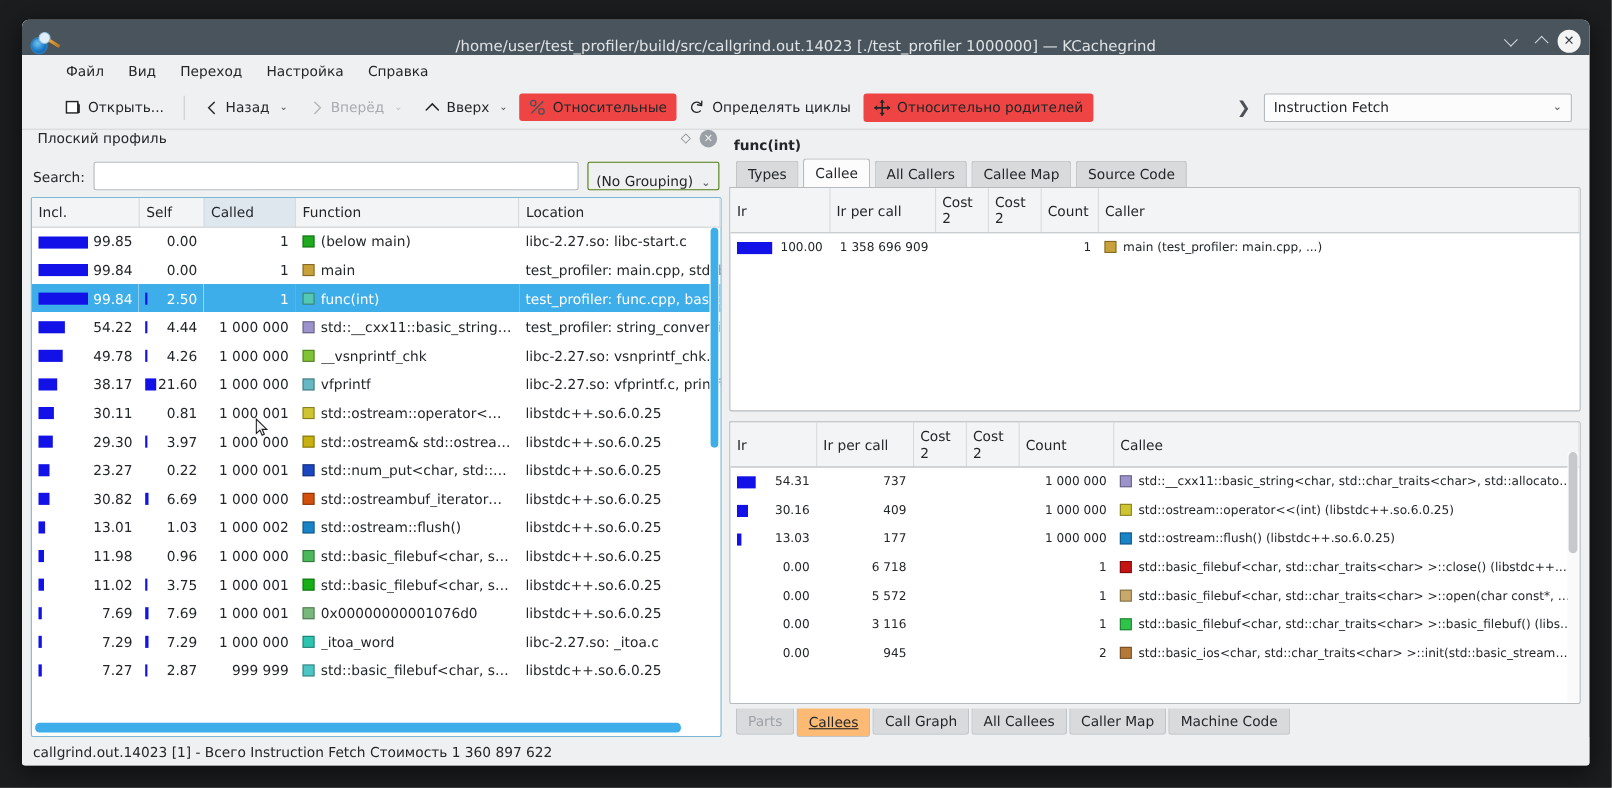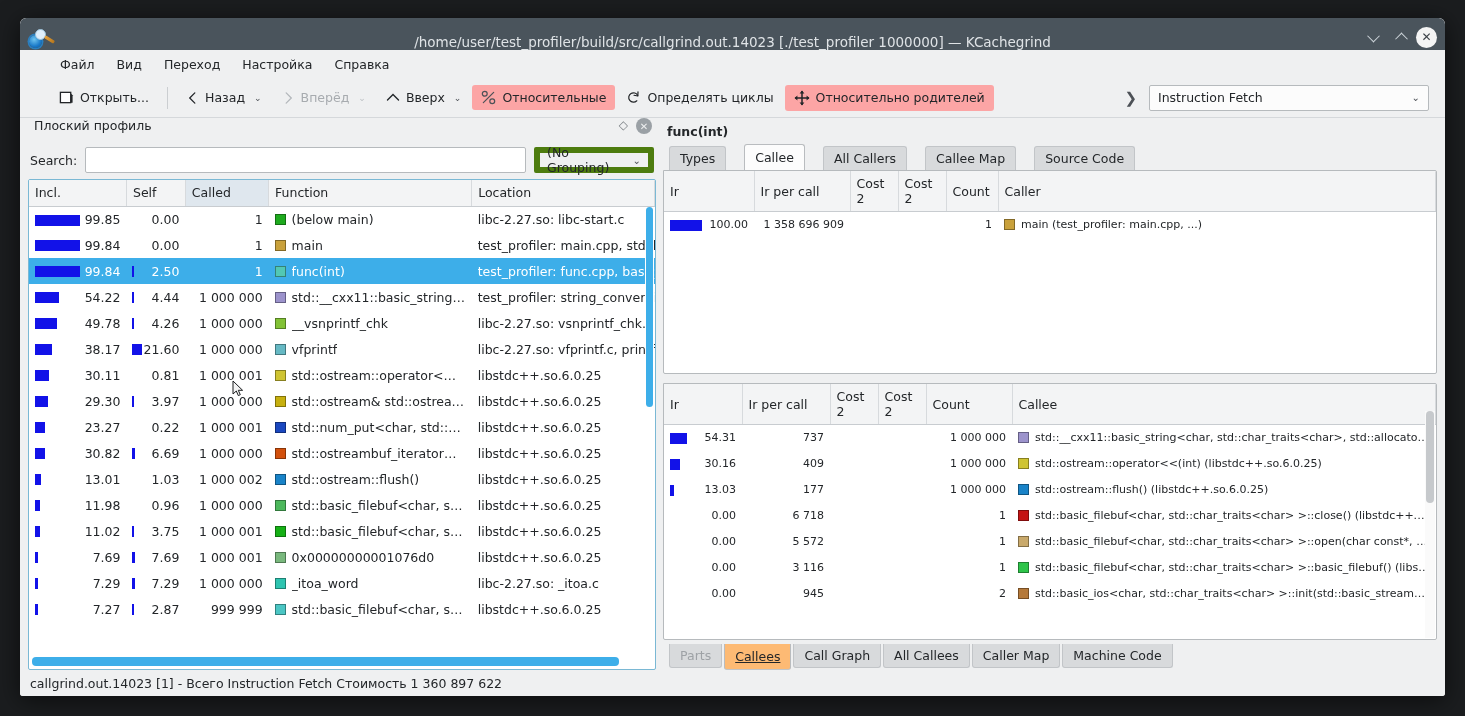--- a/index.html
+++ b/index.html
@@ -69,21 +69,21 @@
   .toolbar {
     height: 40px; flex: 0 0 40px; background: #eff0f1;
     display: flex; align-items: center; padding: 0 6px 0 30px; gap: 2px;
     border-bottom: 1px solid #d5d8db;
   }
   .tb {
     display: flex; align-items: center; gap: 6px;
     padding: 5px 9px; font-size: 12.5px; color: #232629; border-radius: 3px;
     white-space: nowrap;
   }
-  .tb.active { background: #fca5a5; }
+  .tb.active { background: #ef4444; }
   .tb.disabled { color: #a7abaf; }
   .tb .arrow-dd { font-size: 9px; color: #4d5157; margin-left: 3px; }
   .tb.disabled .arrow-dd { color: #bdc1c5; }
   .tb-sep { width: 1px; height: 22px; background: #cbced1; margin: 0 7px; }
   .icon-svg { display: block; }
   .toolbar-spacer { flex: 1; }
   .overflow-arrow { color: #4d5157; font-size: 15px; padding: 0 10px; }
   .event-select {
     width: 280px; height: 26px; background: #fcfcfc; border: 1px solid #b6babd;
     border-radius: 2px; display: flex; align-items: center; padding: 0 8px;
@@ -105,22 +105,22 @@
   .dh-close {
     width: 16px; height: 16px; border-radius: 50%; background: #9aa0a5; color: #eff0f1;
     font-size: 10px; display: flex; align-items: center; justify-content: center; margin-left: 8px;
   }
   .search-row { display: flex; align-items: center; gap: 8px; padding: 3px 2px 6px 2px; }
   .search-row .lbl { font-size: 12.5px; color: #232629; }
   .search-input {
     flex: 1; height: 26px; background: #fff; border: 1px solid #b6babd; border-radius: 2px;
   }
   .group-select {
-    width: 120px; height: 26px; background: #eff0f1; border: 6px solid #4d7c0f; border-radius: 2px;
-    display: flex; align-items: center; padding: 0 7px; font-size: 12.5px; color: #232629;
+    width: 120px; height: 26px; background: #eff0f1; border: 1px solid #4d7c0f; border-radius: 2px;
+    display: flex; align-items: flex-end; padding: 0 7px; font-size: 12.5px; color: #232629;
   }
   .group-select .cv { margin-left: auto; font-size: 10px; color: #4d5157; }
 
   .tree-wrap {
     flex: 1; background: #fff; border: 1px solid #7ab8d4; border-radius: 2px;
     display: flex; flex-direction: column; min-height: 0; position: relative; overflow: hidden;
   }
   table.tree { width: 100%; border-collapse: collapse; table-layout: fixed; }
   table.tree th {
     background: #f3f4f5; border-right: 1px solid #d7dadd; border-bottom: 1px solid #c8ccd0;
@@ -149,21 +149,21 @@
   .vscroll-l .thumb { position: absolute; left: 1px; top: 0; width: 7px; height: 200px; background: #3daee9; border-radius: 4px; }
   .hscroll-l {
     position: absolute; left: 3px; right: 12px; bottom: 3px; height: 9px;
   }
   .hscroll-l .thumb { position: absolute; left: 0; width: 96%; height: 9px; background: #3daee9; border-radius: 4px; }
   .clip-row { height: 10px; overflow: hidden; }
 
   
   .right-area { flex: 1; display: flex; flex-direction: column; min-height: 0; }
   .right-title { font-size: 12.5px; font-weight: bold; color: #232629; padding: 6px 2px 6px 4px; height: 26px; }
-  .tabstrip { display: flex; align-items: flex-end; gap: 18px; padding-left: 6px; height: 26px; }
+  .tabstrip { display: flex; align-items: flex-end; gap: 4px; padding-left: 6px; height: 26px; }
   .tab {
     background: #d8dadc; border: 1px solid #c2c5c8; border-bottom: none;
     border-radius: 3px 3px 0 0; font-size: 12.5px; color: #232629;
     padding: 4px 10px 4px 10px; height: 24px; line-height: 16px;
   }
   .tab.active { background: #fcfcfc; border-color: #b9bcbf; height: 26px; padding-top: 5px; }
   .tab.disabled { color: #9ea2a6; }
   .panel {
     background: #fff; border: 1px solid #b6babd; border-radius: 0 2px 2px 2px;
     position: relative; overflow: hidden; display: flex; flex-direction: column;

